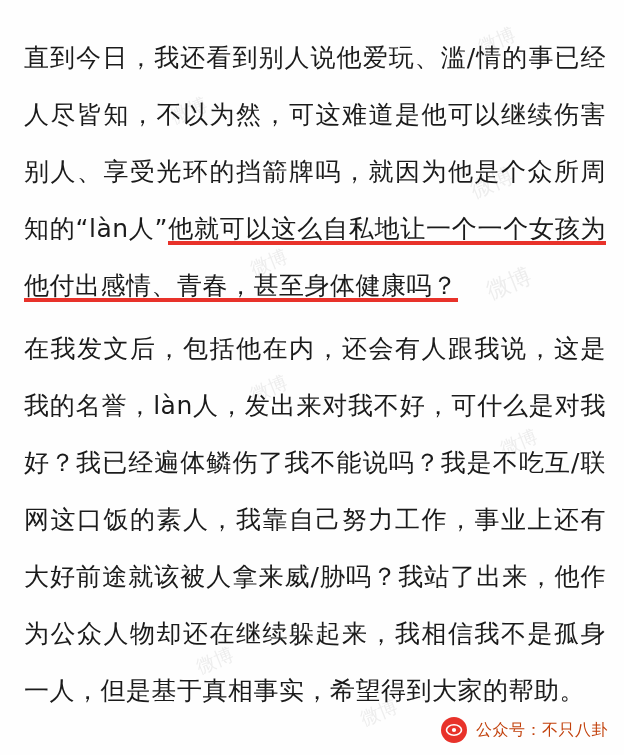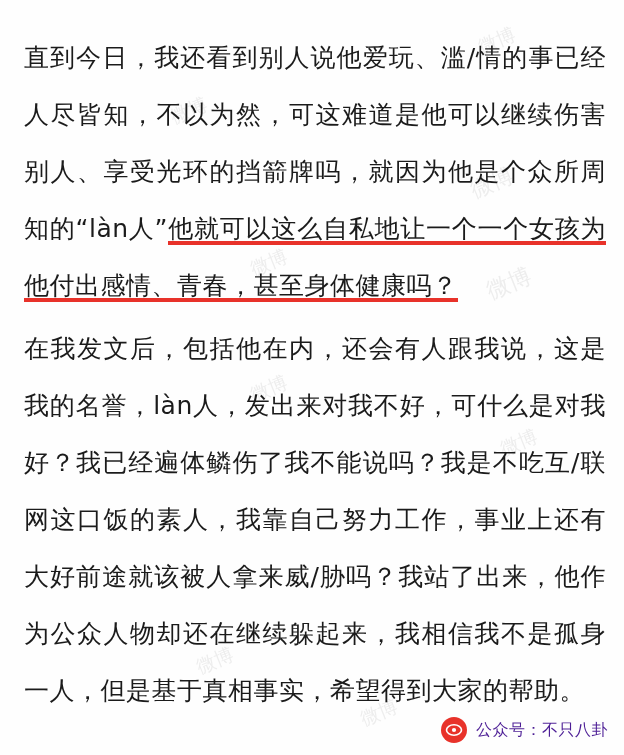--- a/index.html
+++ b/index.html
@@ -82,21 +82,21 @@
     height: 26px;
     border-radius: 50%;
     background: #e8322a;
     display: flex;
     align-items: center;
     justify-content: center;
   }
   .footer-logo svg { display: block; }
   .footer-text {
     font-size: 16px;
-    color: #4c1d95;
+    color: #c2410c;
     font-family: "DejaVu Sans", sans-serif;
     letter-spacing: 0.5px;
   }
 </style>
 </head>
 <body>
 
 <div class="page">
 
   <div class="wm wm-a">微博</div>

